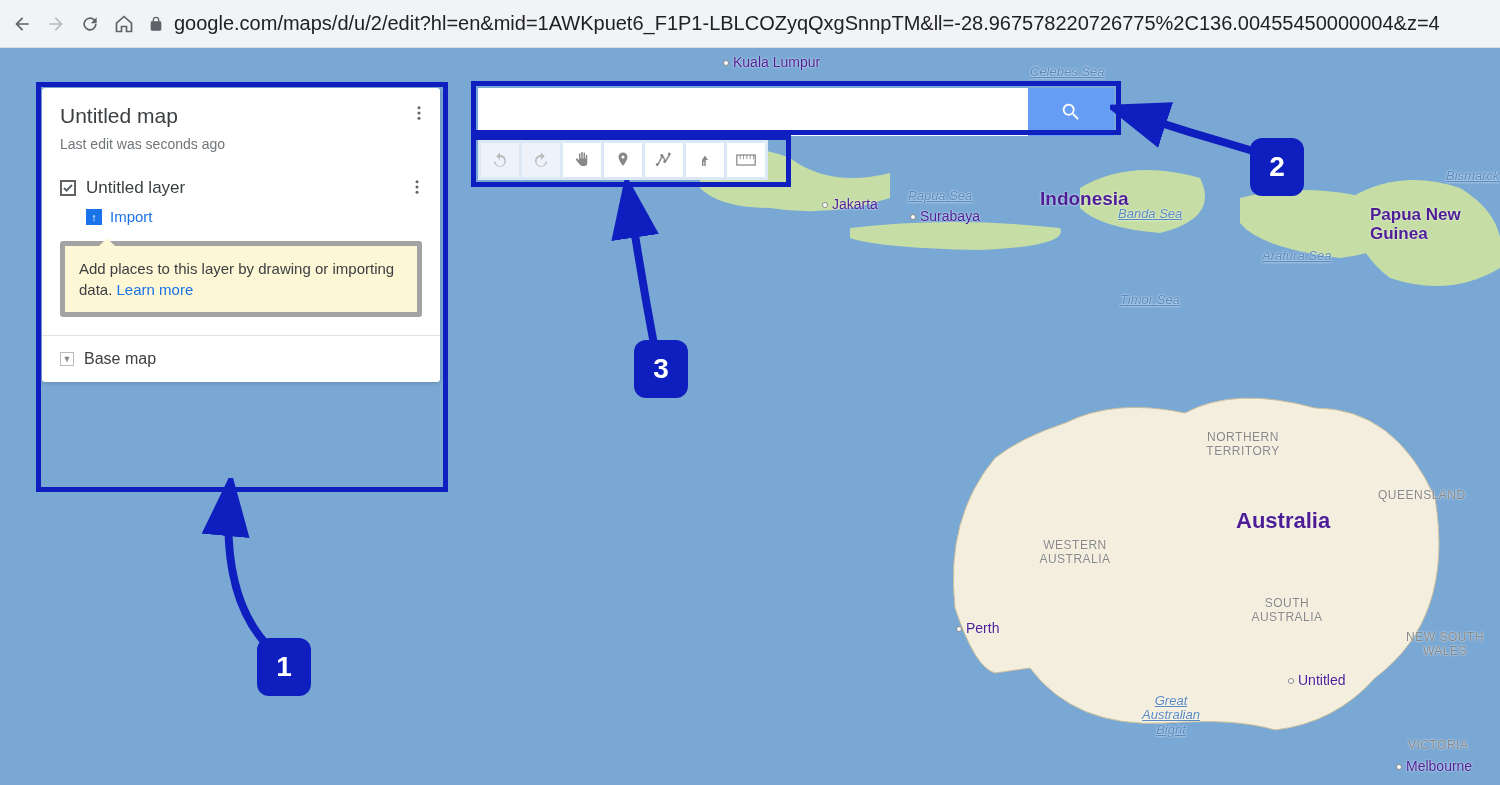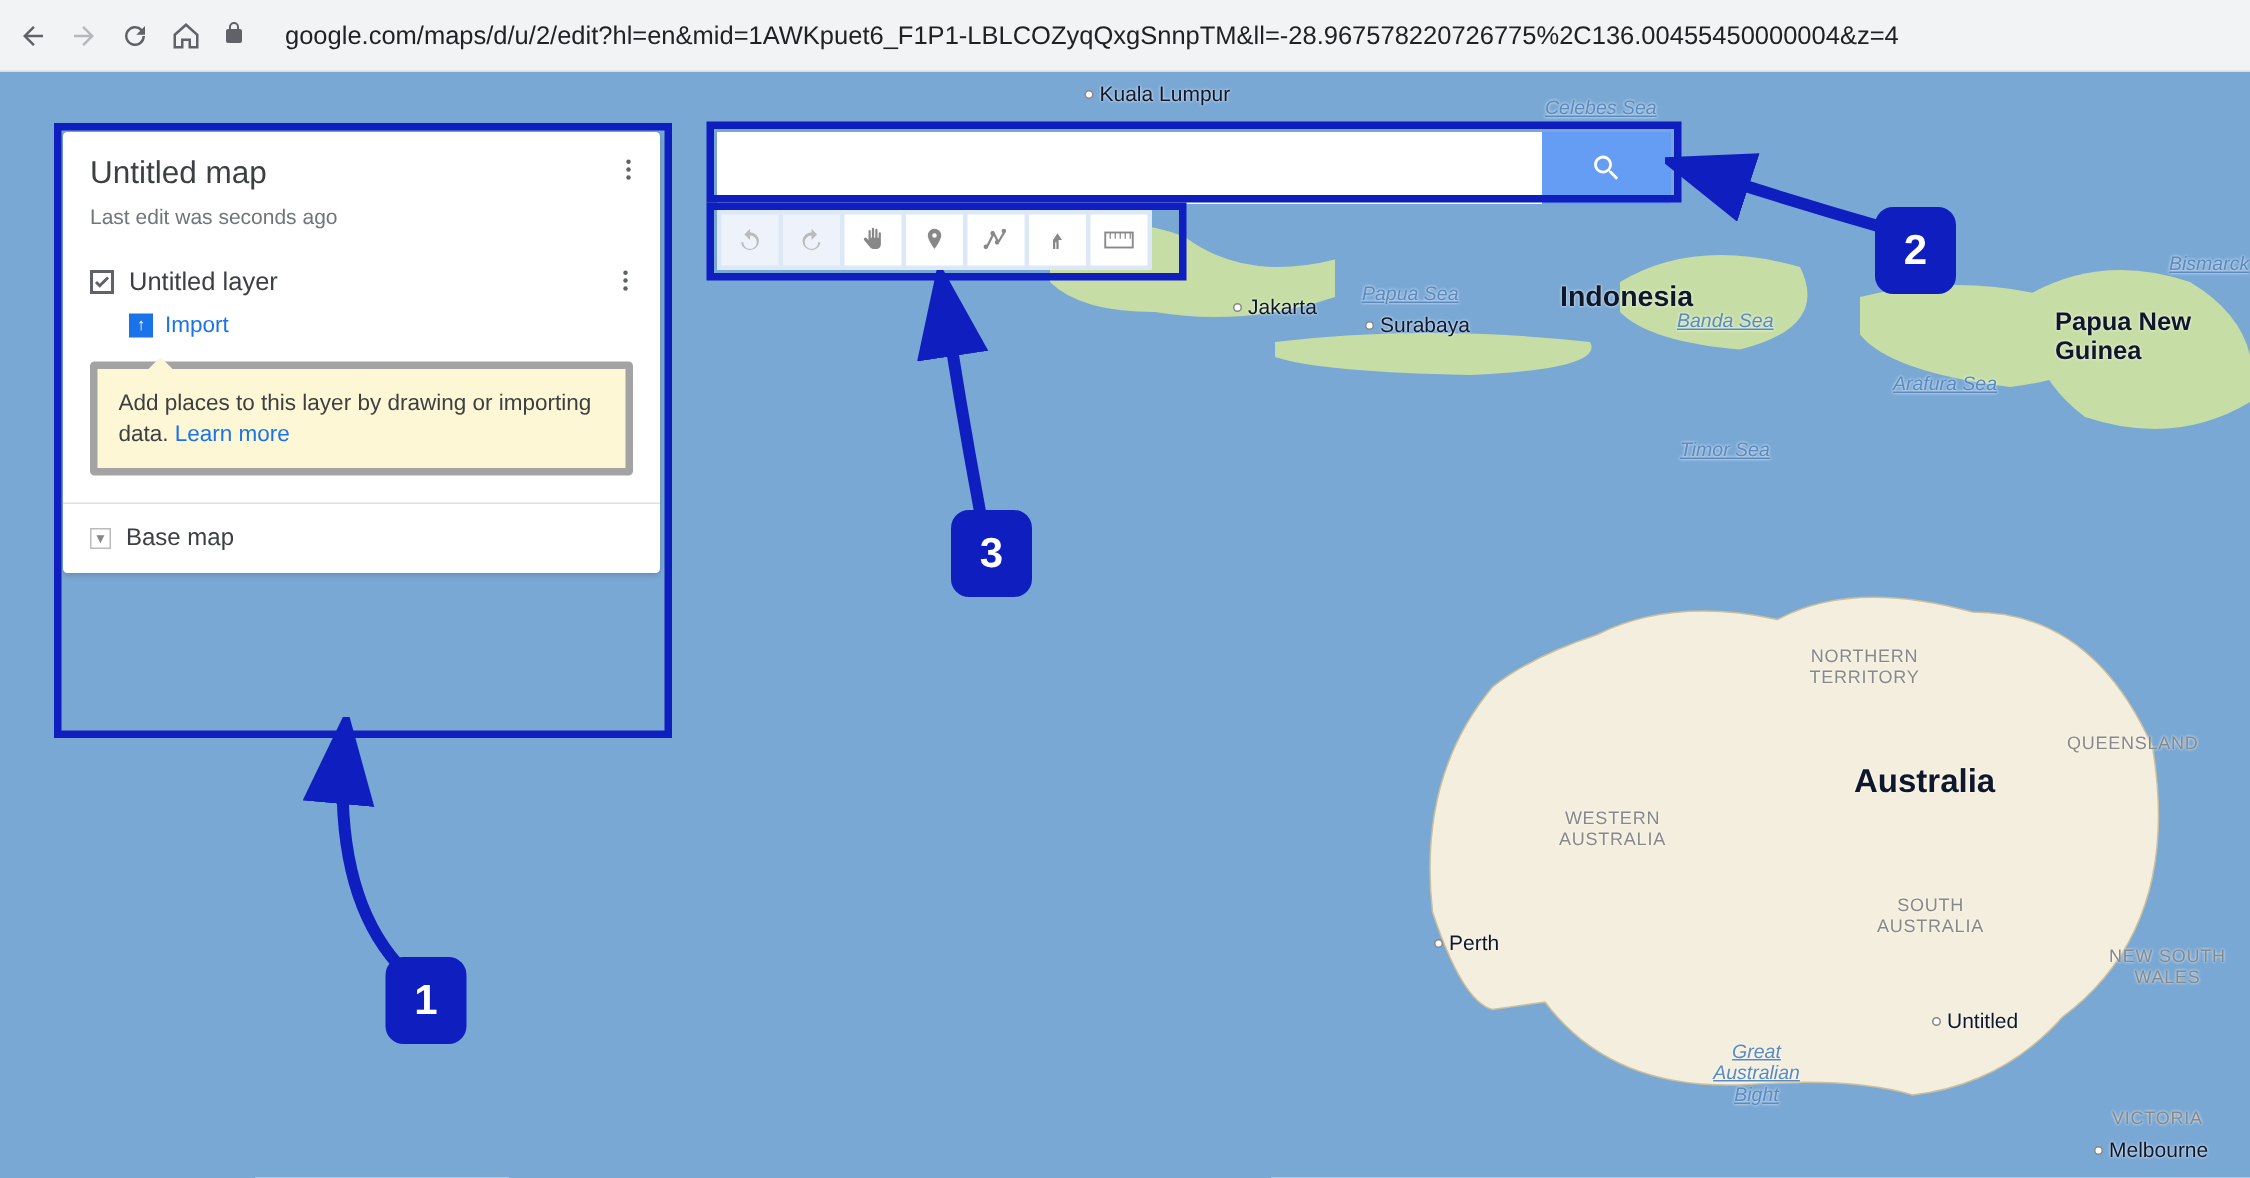--- a/index.html
+++ b/index.html
@@ -1,32 +1,32 @@
 <!DOCTYPE html>
 <html><head>
 <meta charset="utf-8">
 <style>
 * { margin: 0; padding: 0; box-sizing: border-box; font-family: Arial, sans-serif; }
 body { width: 1500px; height: 785px; overflow: hidden; position: relative; }
 
 .browser-bar { height: 48px; background: #f1f3f4; display: flex; align-items: center; padding: 0 12px; gap: 14px; border-bottom: 1px solid #dadce0; }
 .nav-icon { color: #5f6368; cursor: pointer; display: flex; align-items: center; justify-content: center; }
-.url-area { flex: 1; display: flex; align-items: flex-start; gap: 26px; font-size: 17px; color: #5f6368; }
+.url-area { flex: 1; display: flex; align-items: center; gap: 10px; font-size: 20px; color: #5f6368; }
 .url-text { color: #202124; }
 
 .map-area { position: relative; width: 100%; height: 737px; background: #7aa8d4; overflow: hidden; }
 
 
 .land { position: absolute; }
 .australia { top: 330px; left: 935px; width: 530px; height: 400px; }
 .australia svg { width: 100%; height: 100%; }
 .indonesia { top: 80px; left: 700px; width: 780px; height: 200px; }
 .png { top: 120px; left: 1350px; width: 160px; height: 130px; }
 
-.map-label { position: absolute; font-size: 14px; color: #0f172a; text-shadow: 0 0 2px #fff; pointer-events: none; }
+.map-label { position: absolute; font-size: 14px; color: #4c1d95; text-shadow: 0 0 2px #fff; pointer-events: none; }
 .map-label.big { font-size: 22px; font-weight: bold; }
 .map-label.sea { color: #5a8ac0; font-style: italic; font-size: 13px; text-decoration: underline; }
 .map-label.grey { color: #888; font-size: 12px; letter-spacing: 0.5px; }
 .city-dot { display: inline-block; width: 6px; height: 6px; border-radius: 50%; background: #fff; border: 1px solid #888; margin-right: 4px; vertical-align: middle; }
 
 
 .panel { position: absolute; top: 40px; left: 42px; width: 398px; background: #fff; box-shadow: 0 1px 4px rgba(0,0,0,0.18); border-radius: 3px; }
 .panel-header { padding: 16px 18px 12px; }
 .panel-title { font-size: 21px; color: #3c4043; }
 .panel-sub { font-size: 14px; color: #70757a; margin-top: 8px; }

